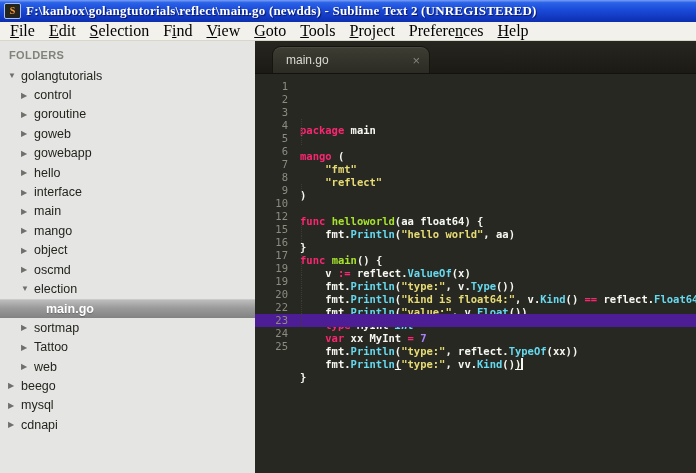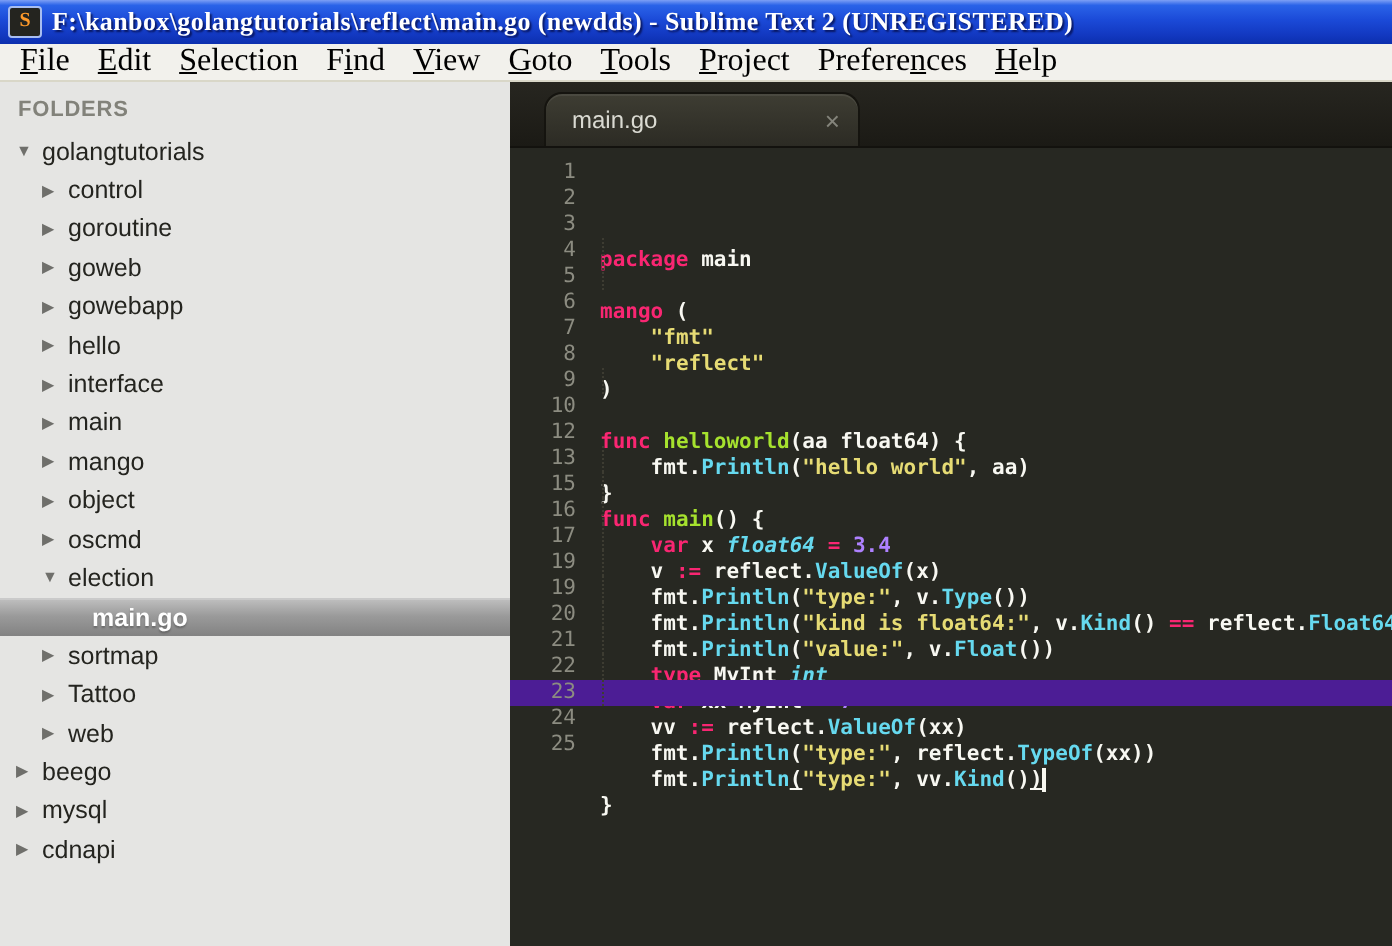--- a/index.html
+++ b/index.html
@@ -176,27 +176,25 @@
         <div class="line"><span class="ln">2</span><span class="code"></span></div>
         <div class="line"><span class="ln">3</span><span class="code"><span class="k">mango</span><span class="w"> (</span></span></div>
         <div class="line g"><span class="ln">4</span><span class="code"><span class="w">    </span><span class="s">"fmt"</span></span></div>
         <div class="line g"><span class="ln">5</span><span class="code"><span class="w">    </span><span class="s">"reflect"</span></span></div>
         <div class="line"><span class="ln">6</span><span class="code"><span class="w">)</span></span></div>
         <div class="line"><span class="ln">7</span><span class="code"></span></div>
         <div class="line"><span class="ln">8</span><span class="code"><span class="k">func</span><span class="w"> </span><span class="f">helloworld</span><span class="w">(aa float64) {</span></span></div>
         <div class="line g"><span class="ln">9</span><span class="code"><span class="w">    fmt.</span><span class="m">Println</span><span class="w">(</span><span class="s">"hello world"</span><span class="w">, aa)</span></span></div>
         <div class="line"><span class="ln">10</span><span class="code"><span class="w">}</span></span></div>
         <div class="line"><span class="ln">12</span><span class="code"><span class="k">func</span><span class="w"> </span><span class="f">main</span><span class="w">() {</span></span></div>
-        <div class="line g"><span class="ln">13</span><span class="code"><span class="w">    </span><span class="k">var</span><span class="w"> x </span><span class="t">float64</span><span class="w"> </span><span class="k">=</span><span class="w"> </span><span class="n">3.4</span></span></div>
         <div class="line g"><span class="ln">15</span><span class="code"><span class="w">    v </span><span class="k">:=</span><span class="w"> reflect.</span><span class="m">ValueOf</span><span class="w">(x)</span></span></div>
         <div class="line g"><span class="ln">16</span><span class="code"><span class="w">    fmt.</span><span class="m">Println</span><span class="w">(</span><span class="s">"type:"</span><span class="w">, v.</span><span class="m">Type</span><span class="w">())</span></span></div>
         <div class="line g"><span class="ln">17</span><span class="code"><span class="w">    fmt.</span><span class="m">Println</span><span class="w">(</span><span class="s">"kind is float64:"</span><span class="w">, v.</span><span class="m">Kind</span><span class="w">() </span><span class="k">==</span><span class="w"> reflect.</span><span class="m">Float64</span><span class="w">)</span></span></div>
         <div class="line g"><span class="ln">19</span><span class="code"><span class="w">    fmt.</span><span class="m">Println</span><span class="w">(</span><span class="s">"value:"</span><span class="w">, v.</span><span class="m">Float</span><span class="w">())</span></span></div>
         <div class="line g"><span class="ln">19</span><span class="code"><span class="w">    </span><span class="k">type</span><span class="w"> MyInt </span><span class="t">int</span></span></div>
         <div class="line g"><span class="ln">20</span><span class="code"><span class="w">    </span><span class="k">var</span><span class="w"> xx MyInt </span><span class="k">=</span><span class="w"> </span><span class="n">7</span></span></div>
-        <div class="line g"><span class="ln">21</span><span class="code"><span class="w">    vv </span><span class="k">:=</span><span class="w"> reflect.</span><span class="m">ValueOf</span><span class="w">(xx)</span></span></div>
         <div class="line g"><span class="ln">22</span><span class="code"><span class="w">    fmt.</span><span class="m">Println</span><span class="w">(</span><span class="s">"type:"</span><span class="w">, reflect.</span><span class="m">TypeOf</span><span class="w">(xx))</span></span></div>
         <div class="line g cur-line"><span class="ln">23</span><span class="code"><span class="w">    fmt.</span><span class="m">Println</span><span class="wu">(</span><span class="s">"type:"</span><span class="w">, vv.</span><span class="m">Kind</span><span class="w">()</span><span class="wu">)</span><span class="cursor"></span></span></div>
         <div class="line"><span class="ln">24</span><span class="code"><span class="w">}</span></span></div>
         <div class="line"><span class="ln">25</span><span class="code"></span></div>
       </div>
   </div>
 </div>
 
 </body></html>

